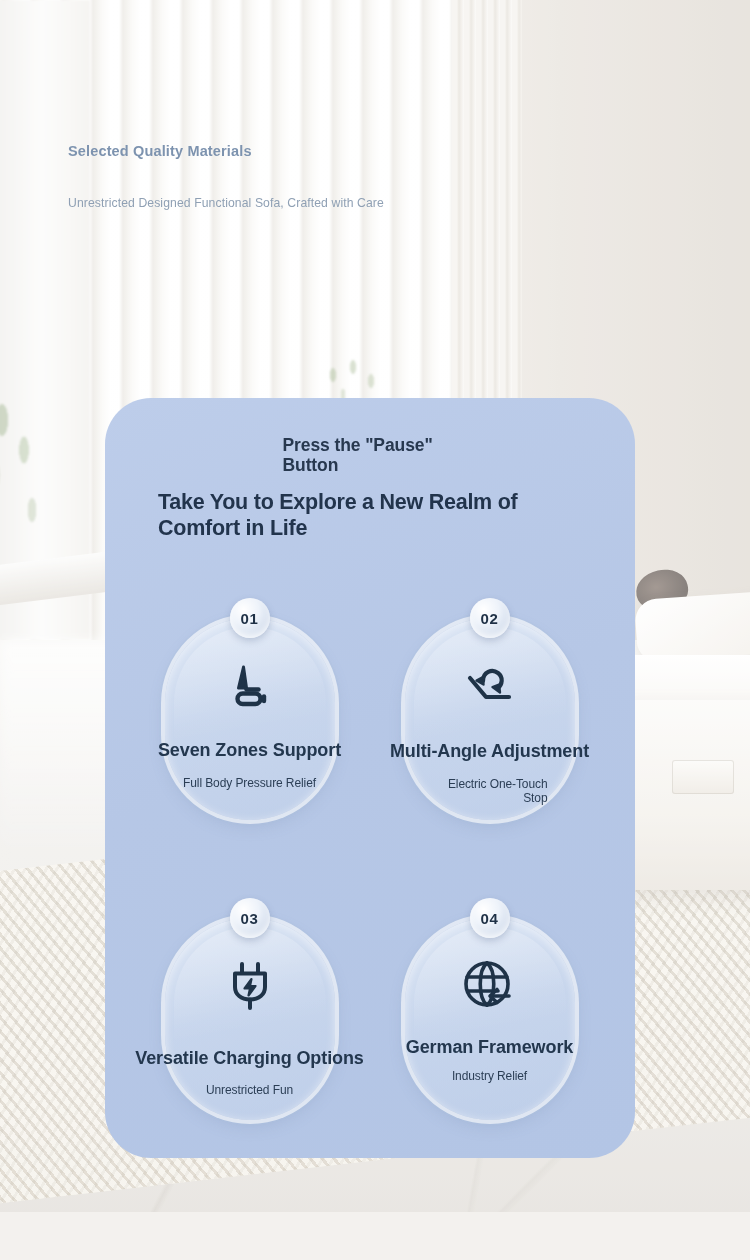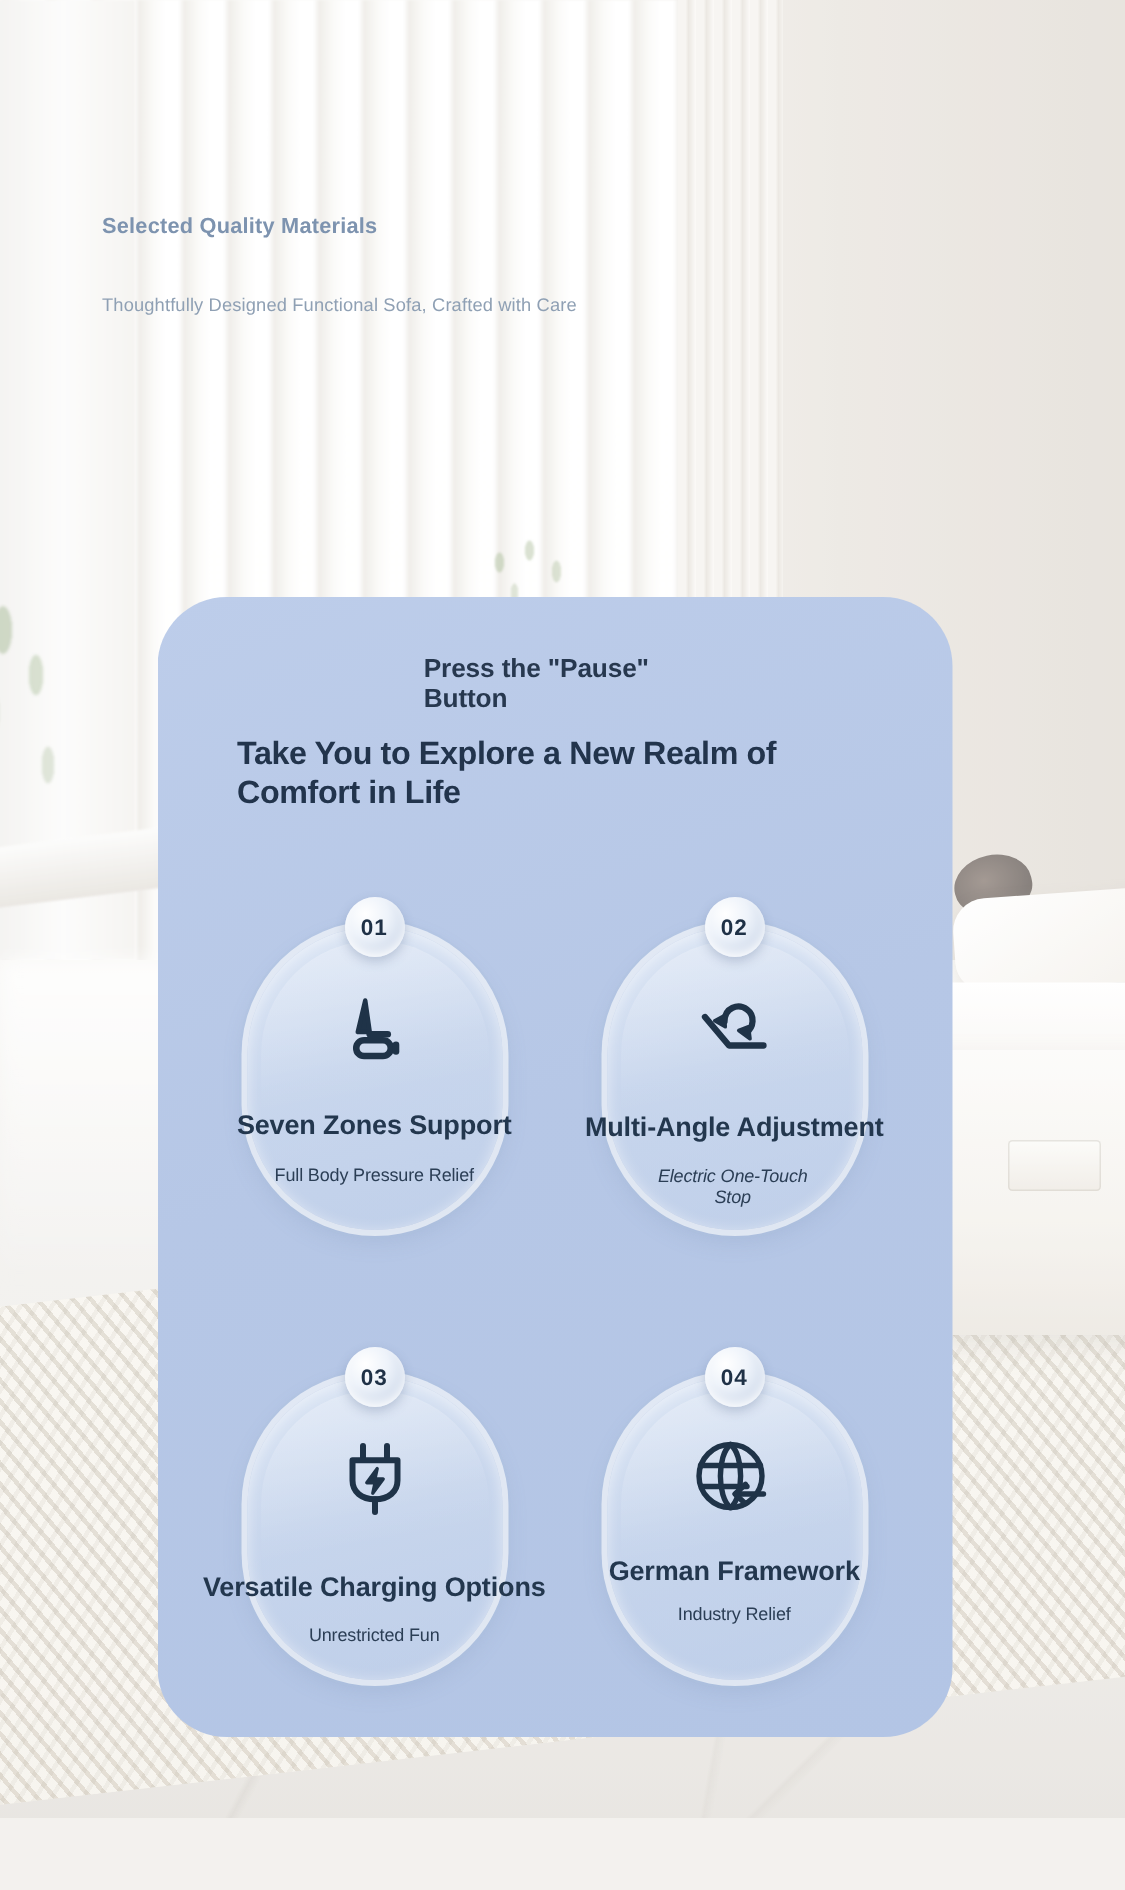--- a/index.html
+++ b/index.html
@@ -289,21 +289,21 @@
     letter-spacing:-.1px;
     white-space:nowrap;
   }
   .card-desc {
     margin-top:14px;
     font-size:12px; font-weight:400; color:#2b3e55;
     line-height:1.18;
     letter-spacing:-.1px;
   }
   .card-desc.center { text-align:center; white-space:nowrap; }
-  .card-desc.wrap { text-align:center; width:118px; align-self:center; margin-left:-2px;font-style:italic; }
+  .card-desc.wrap { text-align:right; width:118px; align-self:center; margin-left:-2px; }
 
   
   .card-2 .card-title { margin-top:29px; }
   .card-3 .card-title { margin-top:36px; }
   .card-4 .card-title { margin-top:25px; }
   .card-4 .card-desc  { margin-top:10px; }
   .card-3 .card-desc  { margin-top:13px; }
 </style>
 </head>
 <body>
@@ -326,21 +326,21 @@
     <div class="bg-head"></div>
     <div class="bg-pillow"></div>
     <div class="bg-sofa-seat"></div>
     <div class="bg-sofa-base"></div>
     <div class="bg-sofa-tag"></div>
     <div class="bg-soften"></div>
   </div>
 
   <div class="hero">
     <div class="hero-eyebrow">Selected Quality Materials</div>
-    <div class="hero-desc">Thoughtfully Designed Functional Sofa, Crafted with Care</div>
+    <div class="hero-desc">Unrestricted Designed Functional Sofa, Crafted with Care</div>
   </div>
 
   <div class="panel">
 
     <div class="panel-head">
       <div class="panel-kicker">
         <span>Press the "Pause" Button</span>
       </div>
       <div class="panel-headline">Take You to Explore a New Realm of Comfort in Life</div>
     </div>

